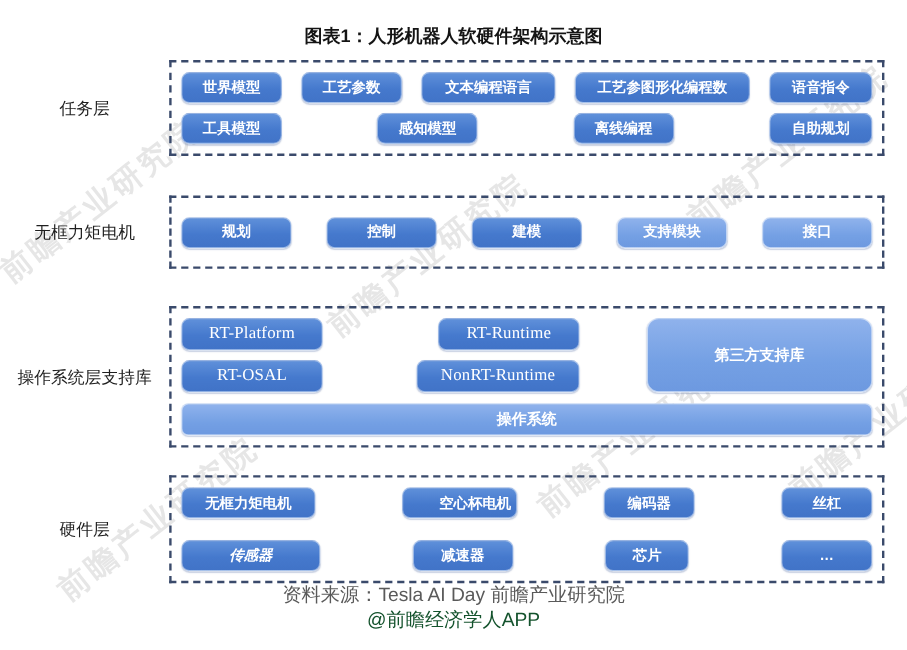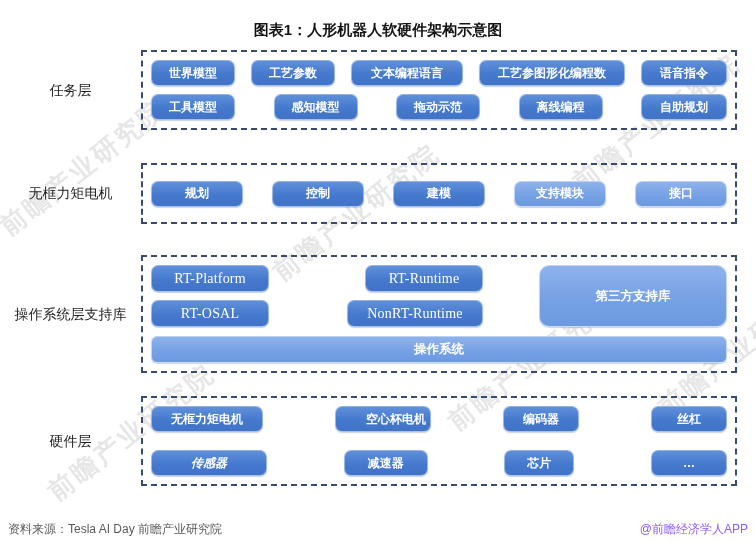--- a/index.html
+++ b/index.html
@@ -84,26 +84,26 @@
     margin-left:auto;width:188px;height:62px;
     border-radius:10px;font-size:12.5px;
   }
   .os-bar{
     margin-top:9px;height:27px;width:100%;
     border-radius:6px;font-size:12.5px;
   }
 
   
   .footer{
-    position:absolute;left:8px;right:8px;bottom:4px;
+    position:absolute;left:8px;right:8px;bottom:14px;
     display:flex;justify-content:space-between;align-items:center;
-    font-size:12px;z-index:2;
+    font-size:16px;z-index:2;flex-direction:column;
   }
   .footer .source{color:#5a5a5a;}
-  .footer .credit{color:#8b5cf6;}
+  .footer .credit{color:#14532d;}
 </style>
 </head>
 <body>
 
 <div class="wm" style="left:-18px;top:150px;">前瞻产业研究院</div>
 <div class="wm" style="left:255px;top:195px;">前瞻产业研究院</div>
 <div class="wm" style="left:555px;top:105px;">前瞻产业研究院</div>
 <div class="wm" style="left:430px;top:345px;">前瞻产业研究院</div>
 <div class="wm" style="left:30px;top:415px;">前瞻产业研究院</div>
 <div class="wm" style="left:640px;top:330px;">前瞻产业研究院</div>
@@ -116,21 +116,20 @@
     <div class="row">
       <div class="btn w84">世界模型</div>
       <div class="btn w84">工艺参数</div>
       <div class="btn w112">文本编程语言</div>
       <div class="btn w146">工艺参图形化编程数</div>
       <div class="btn w86">语音指令</div>
     </div>
     <div class="row">
       <div class="btn w84">工具模型</div>
       <div class="btn w84">感知模型</div>
-      <div class="btn w84">拖动示范</div>
       <div class="btn w84">离线编程</div>
       <div class="btn w86">自助规划</div>
     </div>
   </div>
 </div>
 
 <div class="layer layer-realtime">
   <div class="layer-label">无框力矩电机</div>
   <div class="layer-box">
     <div class="row">

